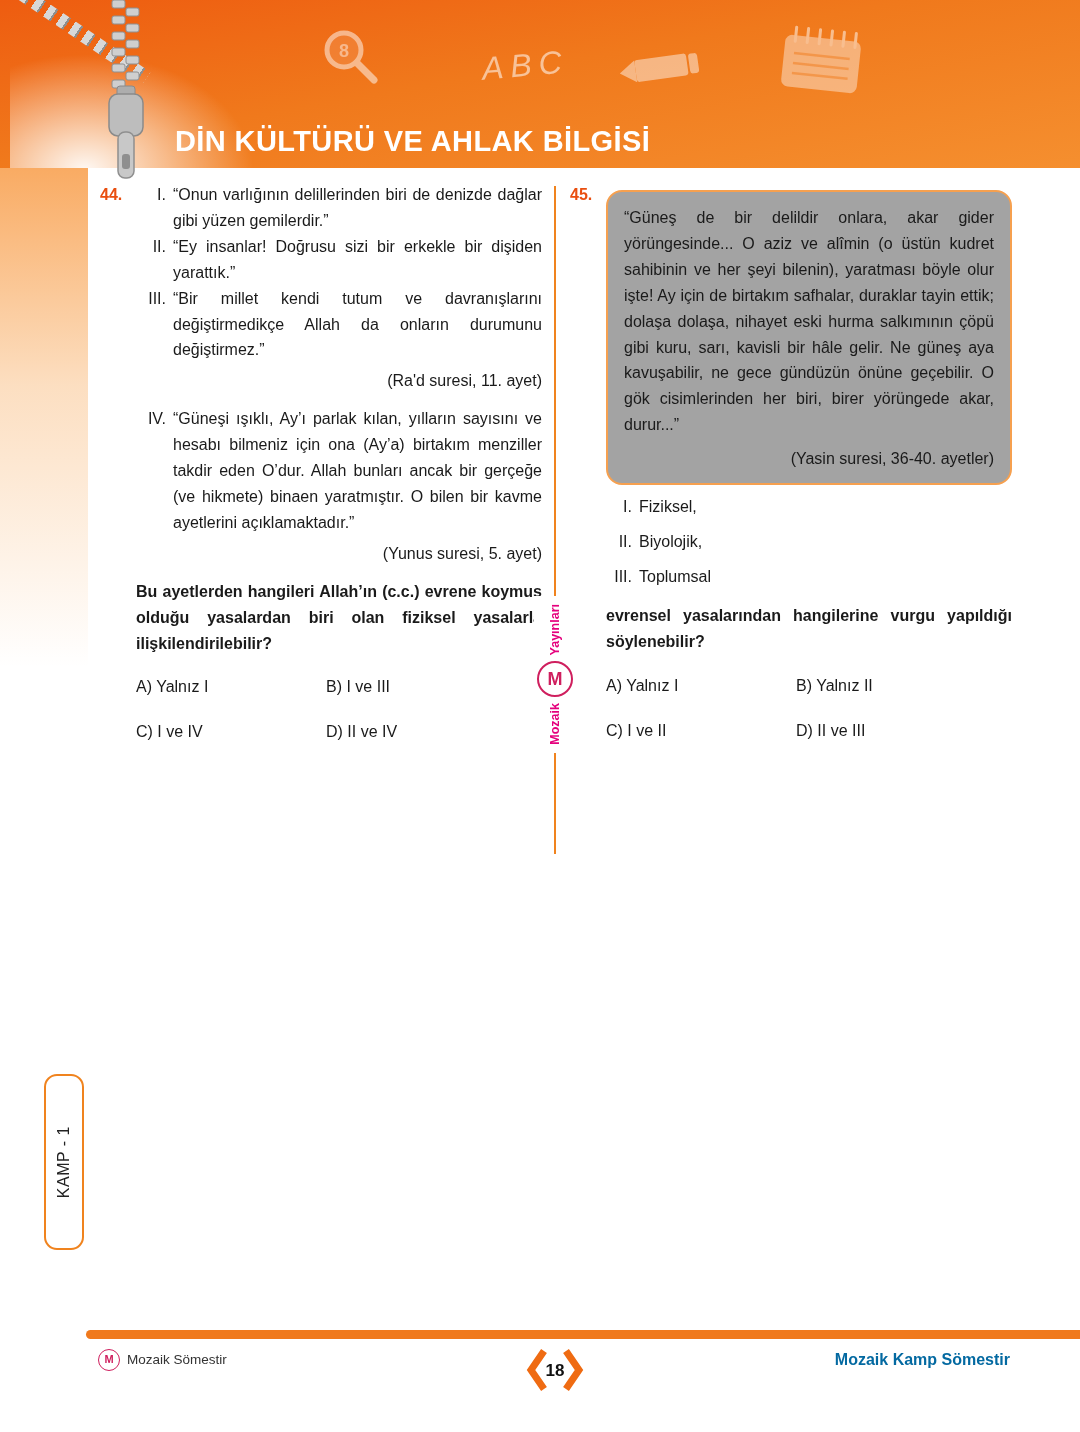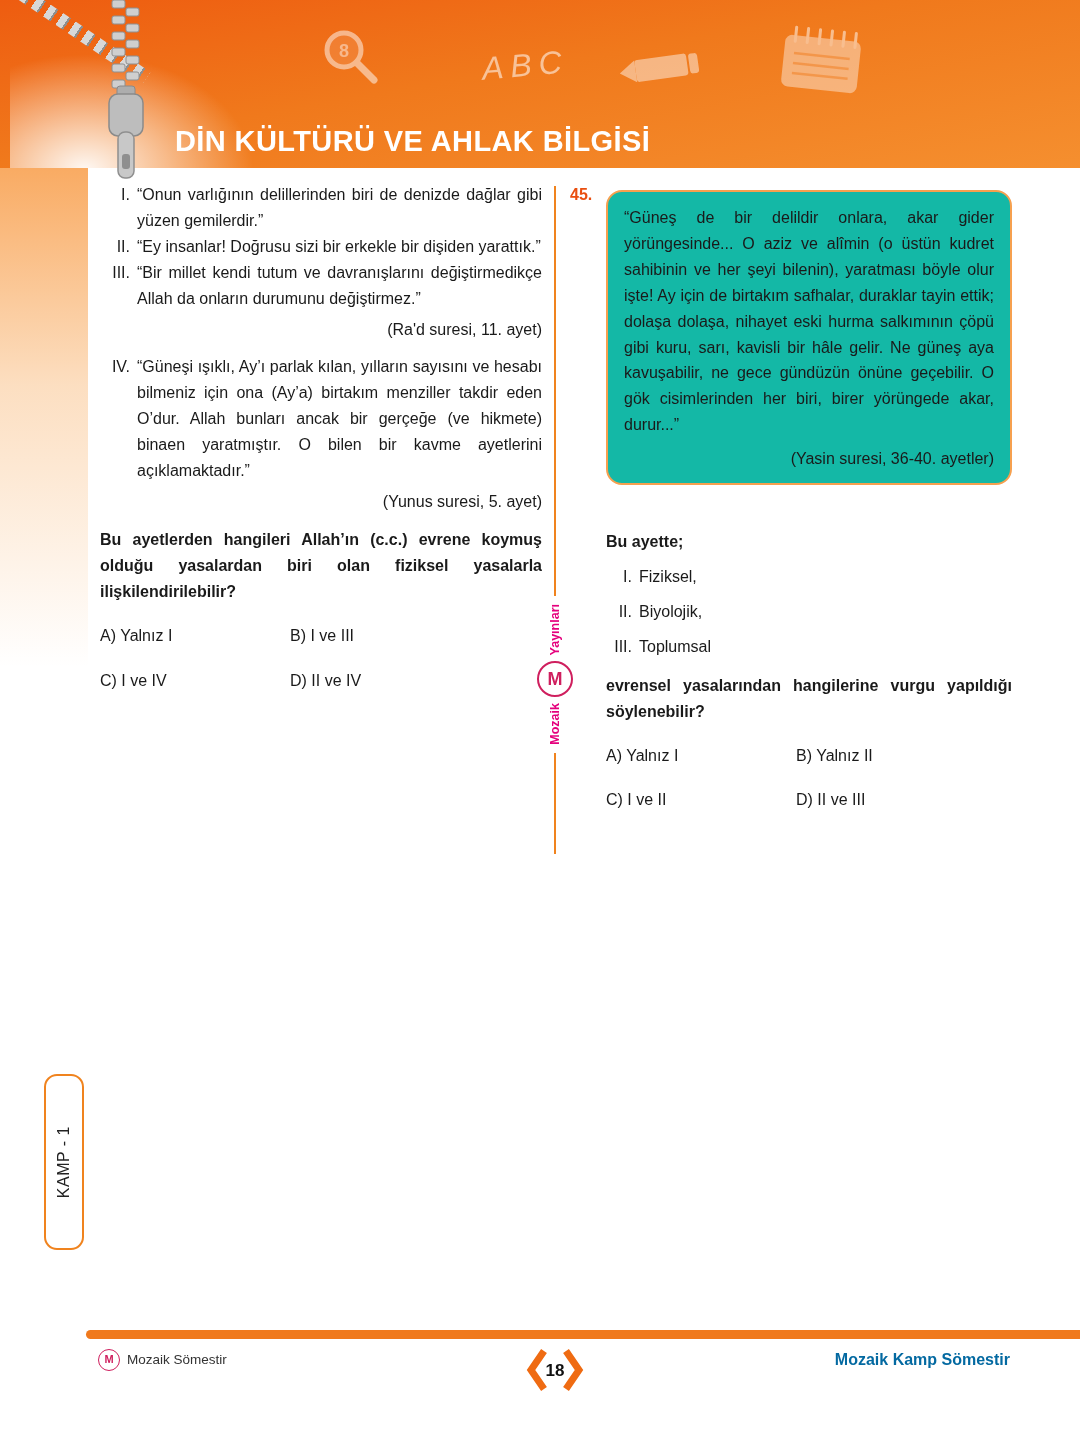--- a/index.html
+++ b/index.html
@@ -36,21 +36,21 @@
   .qnum { flex:0 0 36px; font-weight:bold; color:#e94e0f; }
   .qbody { flex:1; min-width:0; }
 
   .item { display:flex; }
   .roman { flex:0 0 30px; text-align:right; margin-right:7px; }
   .itext { flex:1; text-align:justify; }
   .ref { text-align:right; margin:5px 0 12px; }
   .stem { font-weight:bold; text-align:justify; margin-top:10px; }
   .options { display:grid; grid-template-columns:190px 1fr; row-gap:19px; margin-top:18px; }
 
-  .quotebox { border:2.5px solid #f6a04f; border-radius:16px; padding:13px 16px 11px; margin-top:8px; background:#14b8a6; }
+  .quotebox { border:2.5px solid #f6a04f; border-radius:16px; padding:13px 16px 11px; margin-top:8px; background:#a3a3a3; }
   .quote-text { text-align:justify; }
   .quotebox .ref { margin:8px 0 0; }
   .lead { font-weight:bold; margin-top:44px; }
   .col-right .item { margin-top:9px; }
   .col-right .roman { flex:0 0 26px; }
 
   
   .divider { position:absolute; left:554px; top:186px; width:2px; height:668px; background:#f0831e; }
   .brand { position:absolute; left:534px; top:596px; width:42px; background:#fff;
     display:flex; flex-direction:column; align-items:center; gap:6px; padding:8px 0; z-index:2; }
@@ -148,20 +148,21 @@
   <div class="brand">
     <span class="vtext pink">Yayınları</span>
     <div class="brand-logo">
       <span>M</span>
     </div>
     <span class="vtext pink">Mozaik</span>
   </div>
 
   <div class="col col-left">
     <div class="qrow">
+      <span class="qnum">44.</span>
       <div class="qbody">
         <div class="item">
           <span class="roman">I.</span>
           <div class="itext">“Onun varlığının delillerinden biri de denizde dağlar gibi yüzen gemilerdir.”</div>
         </div>
 
         <div class="item">
           <span class="roman">II.</span>
           <div class="itext">“Ey insanlar! Doğrusu sizi bir erkekle bir dişiden yarattık.”</div>
         </div>
@@ -192,21 +193,20 @@
 
   <div class="col col-right">
     <div class="qrow">
       <span class="qnum">45.</span>
       <div class="qbody">
         <div class="quotebox">
           <div class="quote-text">“Güneş de bir delildir onlara, akar gider yörüngesinde... O aziz ve alîmin (o üstün kudret sahibinin ve her şeyi bilenin), yaratması böyle olur işte! Ay için de birtakım safhalar, duraklar tayin ettik; dolaşa dolaşa, nihayet eski hurma salkımının çöpü gibi kuru, sarı, kavisli bir hâle gelir. Ne güneş aya kavuşabilir, ne gece gündüzün önüne geçebilir. O gök cisimlerinden her biri, birer yörüngede akar, durur...”</div>
           <div class="ref">(Yasin suresi, 36-40. ayetler)</div>
         </div>
 
-        <div class="lead">Bu ayette;</div>
 
         <div class="item">
           <span class="roman">I.</span>
           <div class="itext">Fiziksel,</div>
         </div>
         <div class="item">
           <span class="roman">II.</span>
           <div class="itext">Biyolojik,</div>
         </div>
         <div class="item">

